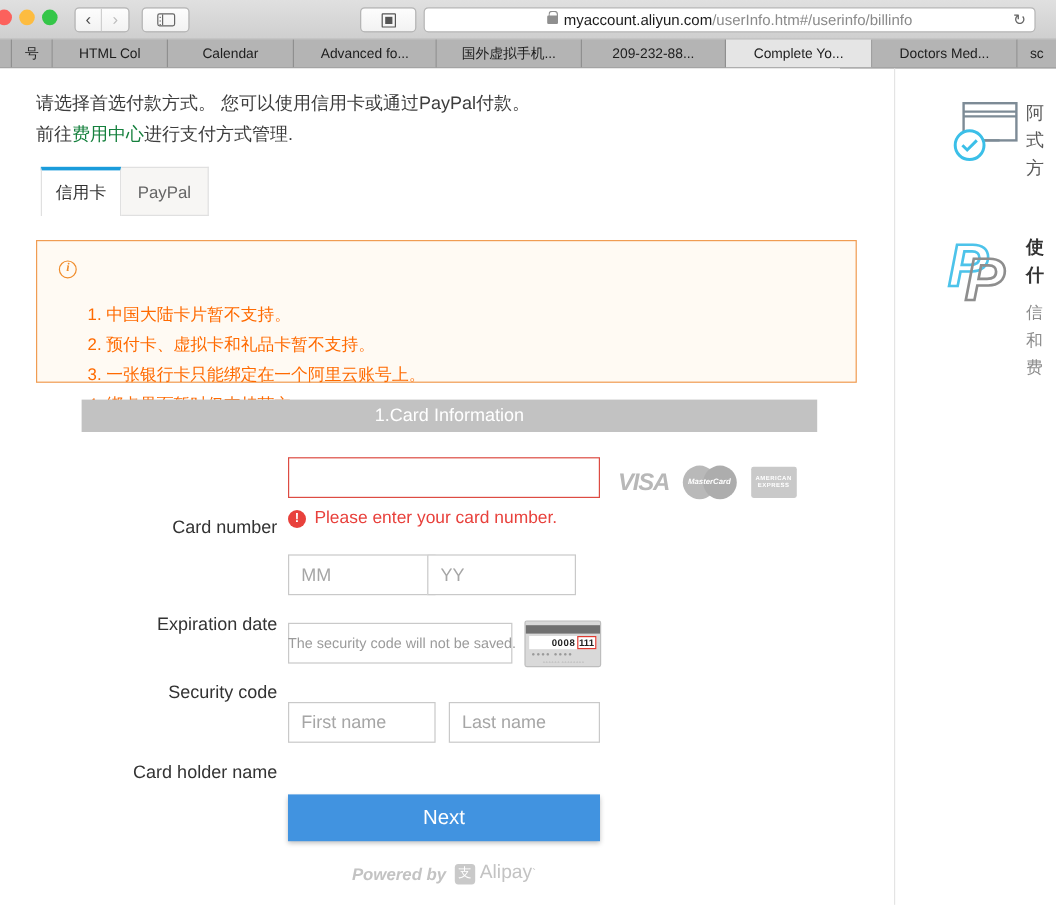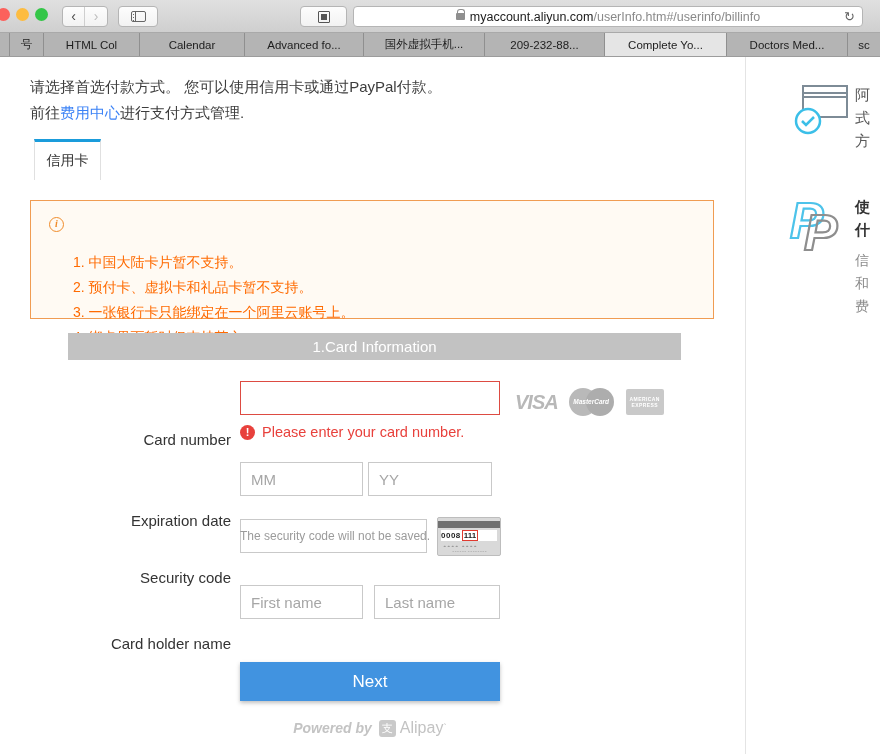--- a/index.html
+++ b/index.html
@@ -44,21 +44,21 @@
   .stab { height:100%; border-right:1px solid #8f8f8f; background:#b4b4b4; font-size:11.5px; color:#1d1d1d;
           display:flex; align-items:center; justify-content:center; overflow:hidden; white-space:nowrap; flex:none; }
   .stab.active { background:#e5e5e5; }
 
   
   .page { position:absolute; top:57px; left:0; width:700px; height:697px; background:#fff; }
   .main { position:absolute; left:0; top:0; width:746px; height:697px; border-right:1px solid #e4e4e4; }
   .sidebar { position:absolute; left:746px; top:0; width:134px; height:697px; overflow:visible; }
 
   .intro { position:absolute; left:30px; top:17px; font-size:15px; color:#3d3d3d; line-height:26px; }
-  .link-blue { color:#3b82f6; }
+  .link-blue { color:#15803d; }
 
   .pay-tabs { position:absolute; left:34px; top:82px; display:flex; height:41px; }
   .ptab { display:flex; align-items:center; justify-content:center; font-size:14px; }
   .ptab.active { width:67px; border-top:3px solid #1a9cdb; border-left:1px solid #e0e0e0; border-right:1px solid #e0e0e0;
                  background:#fff; color:#333; }
   .ptab.inactive { width:73px; border:1px solid #e0e0e0; border-left:none; background:#f7f6f4; color:#666; }
 
   .notice { position:absolute; left:30px; top:143px; width:684px; height:119px;
             border:1px solid #f09c52; background:#fffaf3; padding:13px 0 0 18px; }
   .notice-flex { display:flex; }
@@ -91,21 +91,21 @@
             font-weight:bold; text-align:center; line-height:15px; margin-right:7px; }
   .err-tx { color:#e8413c; font-size:14.5px; }
 
   .slash { position:absolute; left:366px; top:405px; width:12px; text-align:center; line-height:34px;
            color:#999; font-size:15px; }
 
   .cvvimg { position:absolute; left:437px; top:460px; width:64px; height:39px; background:#d9d9d9;
             border:1px solid #bdbdbd; border-radius:2px; overflow:hidden; }
   .cvv-stripe { position:absolute; top:3px; left:0; right:0; height:7px; background:#707070; }
   .cvv-sig { position:absolute; top:12px; left:3px; right:3px; height:11px; background:#fff;
-             display:flex; align-items:center; }
+             display:flex; align-items:center; justify-content:flex-end; }
   .cvv-num { font-size:8px; font-weight:bold; color:#222; letter-spacing:.5px; }
   .cvv-code { font-size:8px; font-weight:bold; color:#222; border:1px solid #e03a30; padding:0 1px; margin-left:1px; }
   .cvv-dots { position:absolute; top:25px; left:5px; right:5px; height:4px; color:#9a9a9a; font-size:5px;
               letter-spacing:1px; overflow:hidden; }
   .cvv-dots2 { position:absolute; top:31px; left:14px; right:5px; height:3px; color:#b3b3b3; font-size:4px;
                overflow:hidden; }
   .note { position:absolute; left:240px; top:472px; color:#9b9b9b; font-size:12px; }
 
   .next-btn { position:absolute; left:240px; top:605px; width:260px; height:39px; background:#4193e0;
               color:#fff; font-size:17px; text-align:center; line-height:39px; cursor:pointer;
@@ -167,20 +167,21 @@
 <div class="page">
   <div class="main">
 
     <div class="intro">
       <div>请选择首选付款方式。 您可以使用信用卡或通过PayPal付款。</div>
       <div><span>前往</span><span class="link-blue">费用中心</span><span>进行支付方式管理.</span></div>
     </div>
 
     <div class="pay-tabs">
       <div class="ptab active">信用卡</div>
+      <div class="ptab inactive">PayPal</div>
     </div>
 
     <div class="notice">
       <div class="notice-flex">
         <span class="info-ic">i</span>
         <div class="notice-items">
           <div>1. 中国大陆卡片暂不支持。</div>
           <div>2. 预付卡、虚拟卡和礼品卡暂不支持。</div>
           <div>3. 一张银行卡只能绑定在一个阿里云账号上。</div>
           <div>4. 绑卡界面暂时仅支持英文</div>
@@ -202,21 +203,21 @@
       <span class="amex">AMERICAN EXPRESS</span>
     </div>
     <div class="errline">
       <span class="err-ic">!</span>
       <span class="err-tx">Please enter your card number.</span>
     </div>
 
     <div class="flabel" style="top:405px">Expiration date</div>
     <input class="tinput" style="left: 240px; top: 405px; width: 123px;" placeholder="MM">
     <div class="slash">/</div>
-    <input class="tinput" style="left: 368px; top: 405px; width: 124px;" placeholder="YY">
+    <input class="tinput" style="left: 356px; top: 405px; width: 124px;" placeholder="YY">
 
     <div class="flabel" style="top:462px">Security code</div>
     <input class="tinput" style="left: 240px; top: 462px; width: 187px;" value="">
     <div class="cvvimg">
       <div class="cvv-stripe"></div>
       <div class="cvv-sig">
         <span class="cvv-num">0008</span>
         <span class="cvv-code">111</span>
       </div>
       <div class="cvv-dots">●●●● ●●●● ●●●● ●●●●</div>

